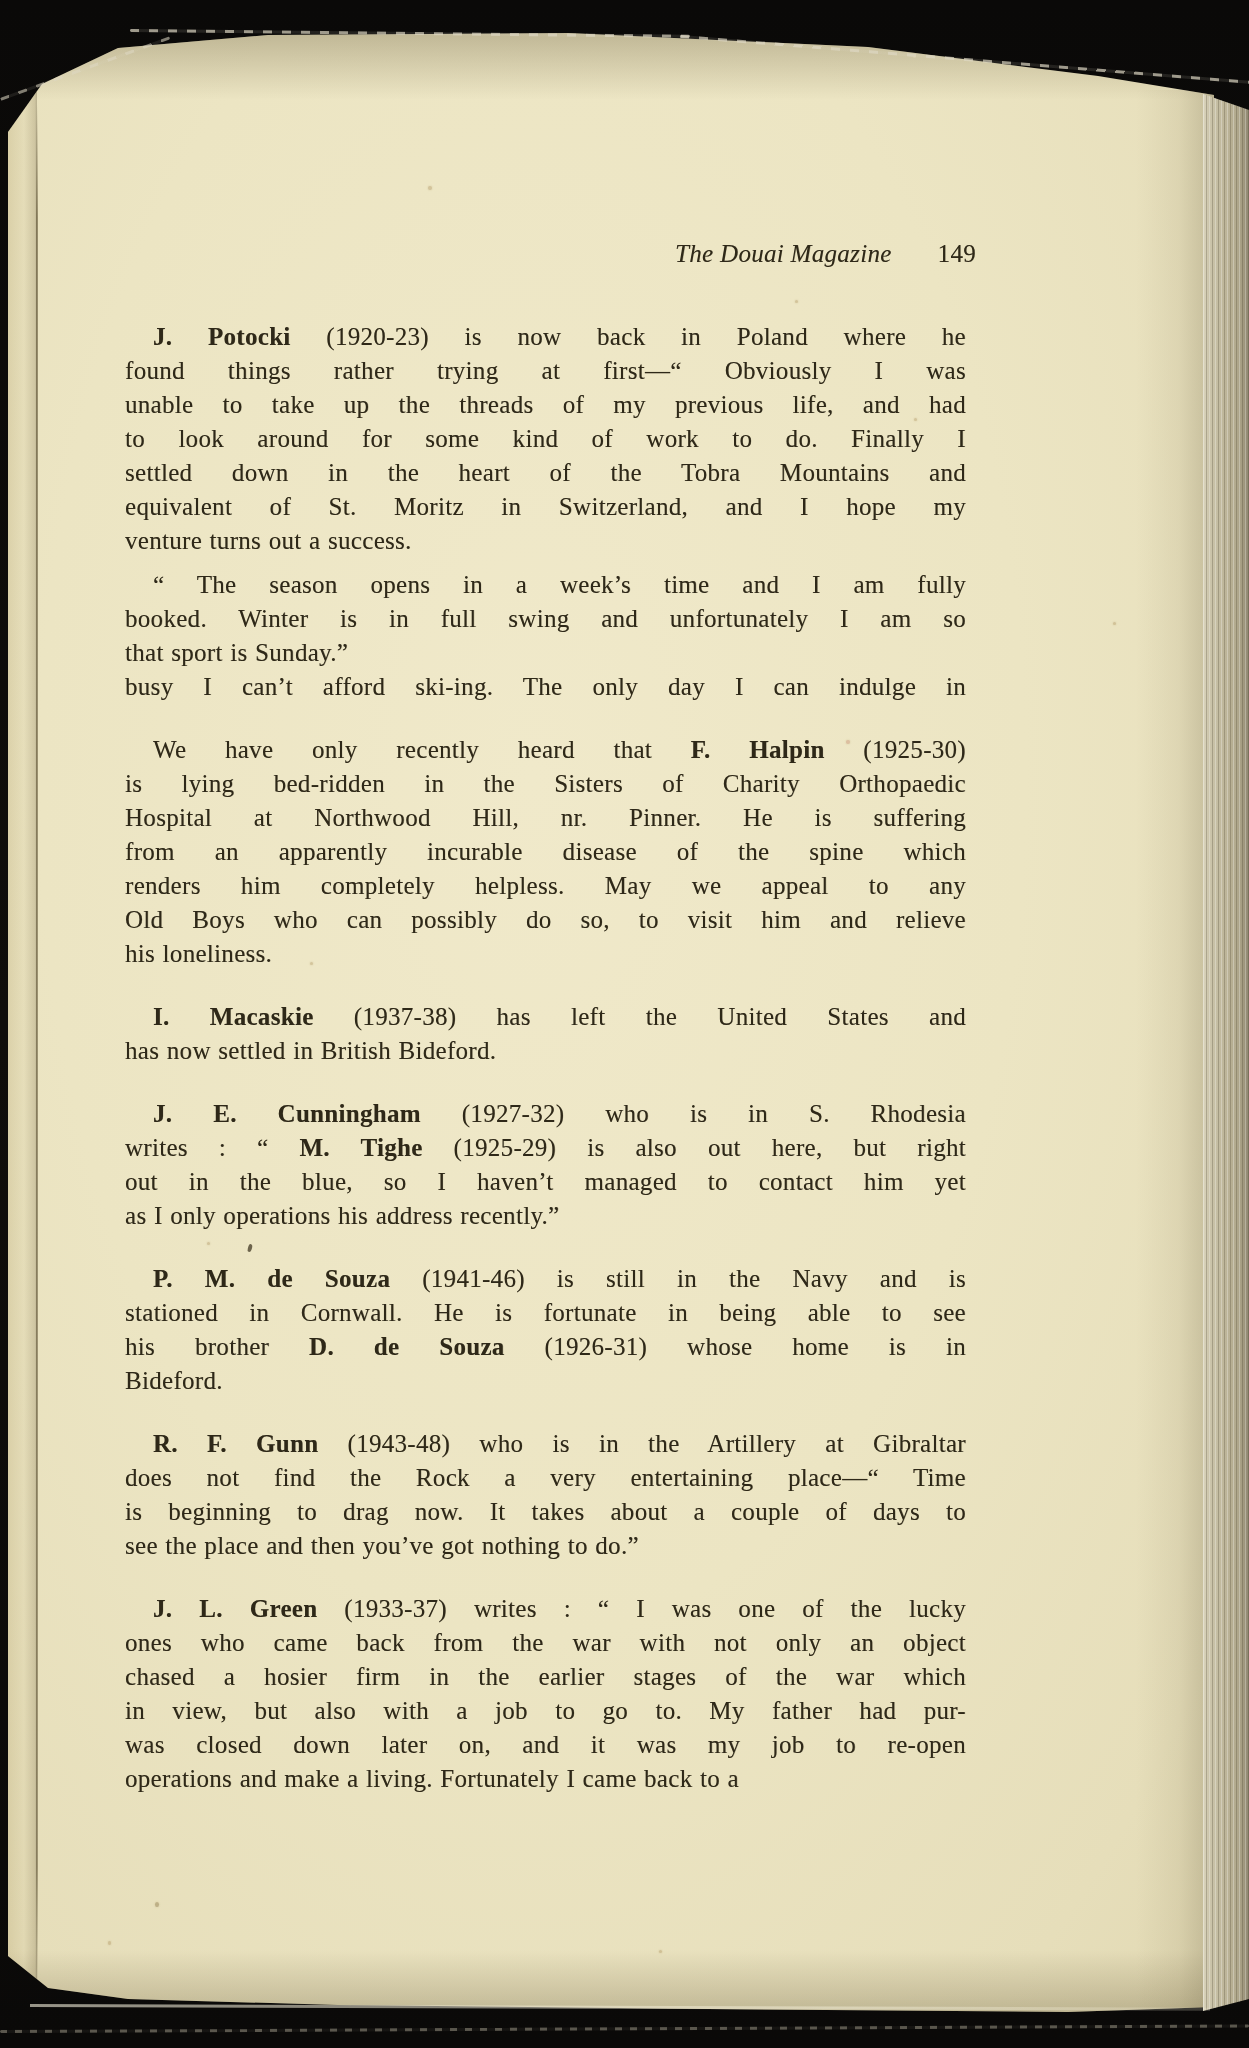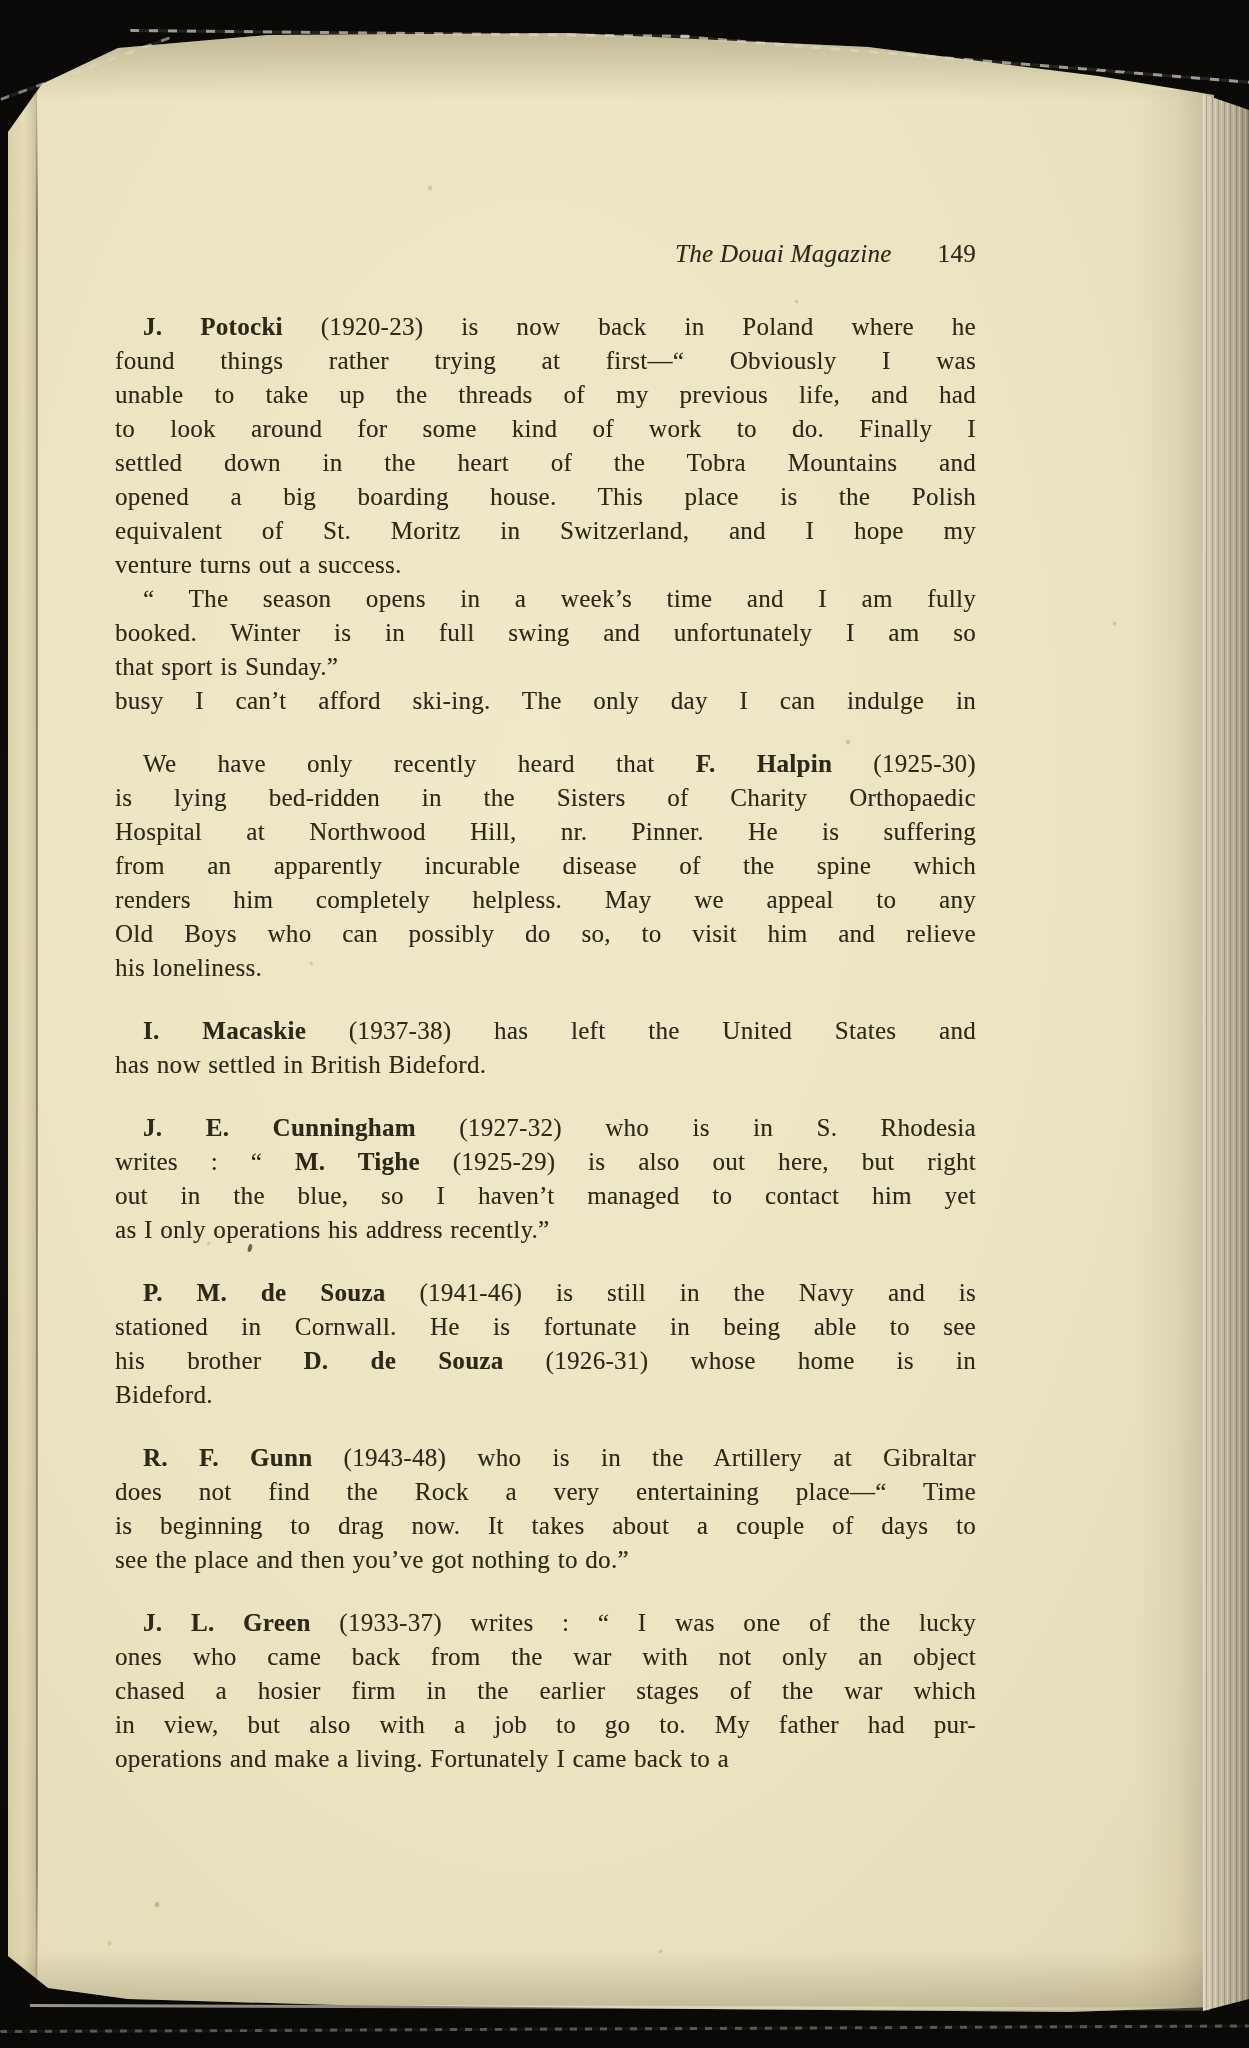--- a/index.html
+++ b/index.html
@@ -31,21 +31,21 @@
   .artifact{position:absolute;left:240px;top:1244px;width:4px;height:8px;background:rgba(66,56,36,.75);
         border-radius:45% 55% 60% 40%;transform:rotate(14deg);}
   
   .text-column{position:absolute;left:107px;top:0;width:861px;height:100%;color:#2e2818;
         text-shadow:0.3px 0.3px 0.4px rgba(46,40,24,.35);}
   .running-header{position:absolute;top:237px;left:0;width:100%;height:34px;line-height:34px;
         text-align:right;font-size:25px;letter-spacing:.3px;}
   .hdr-title{font-style:italic;}
   .hdr-num{margin-left:46px;}
   .content{position:absolute;top:310px;left:0;width:100%;font-size:25px;letter-spacing:.3px;word-spacing:1px;}
-  .paragraph{margin:0;}
+  .paragraph{margin:10px;}
   .paragraph.spaced{margin-top:29px;}
   .line{height:34px;line-height:34px;text-align:justify;text-align-last:justify;-moz-text-align-last:justify;white-space:nowrap_off;}
   .line.last{text-align-last:left;-moz-text-align-last:left;}
   .line.first{text-indent:28px;}
   .seg.bold{font-weight:bold;}
   
   .fore-edge{position:absolute;left:1203px;top:94px;width:46px;height:1917px;
         clip-path:polygon(0 0,100% 16px,100% calc(100% - 12px),0 100%);
         background:
           repeating-linear-gradient(90deg,rgba(255,255,255,.28) 0 1px,rgba(255,255,255,0) 1px 3px,rgba(58,50,30,.25) 3px 4px,rgba(58,50,30,0) 4px 6px),
@@ -92,21 +92,20 @@
       <div class="running-header">
         <span class="hdr-title">The Douai Magazine</span><span class="hdr-num">149</span>
       </div>
       <div class="content">
           <div class="paragraph">
             <div class="line first"><span class="seg bold">J. Potocki </span><span class="seg">(1920-23) is now back in Poland where he</span></div>
             <div class="line"><span class="seg">found things rather trying at first—“ Obviously I was</span></div>
             <div class="line"><span class="seg">unable to take up the threads of my previous life, and had</span></div>
             <div class="line"><span class="seg">to look around for some kind of work to do. Finally I</span></div>
             <div class="line"><span class="seg">settled down in the heart of the Tobra Mountains and</span></div>
-            <div class="line"><span class="seg">opened a big boarding house. This place is the Polish</span></div>
             <div class="line"><span class="seg">equivalent of St. Moritz in Switzerland, and I hope my</span></div>
             <div class="line last"><span class="seg">venture turns out a success.</span></div>
           </div>
           <div class="paragraph">
             <div class="line first"><span class="seg">“ The season opens in a week’s time and I am fully</span></div>
             <div class="line"><span class="seg">booked. Winter is in full swing and unfortunately I am so</span></div>
             <div class="line last"><span class="seg">that sport is Sunday.”</span></div>
             <div class="line"><span class="seg">busy I can’t afford ski-ing. The only day I can indulge in</span></div>
           </div>
           <div class="paragraph spaced">
@@ -138,20 +137,21 @@
             <div class="line first"><span class="seg bold">R. F. Gunn </span><span class="seg">(1943-48) who is in the Artillery at Gibraltar</span></div>
             <div class="line"><span class="seg">does not find the Rock a very entertaining place—“ Time</span></div>
             <div class="line"><span class="seg">is beginning to drag now. It takes about a couple of days to</span></div>
             <div class="line last"><span class="seg">see the place and then you’ve got nothing to do.”</span></div>
           </div>
           <div class="paragraph spaced">
             <div class="line first"><span class="seg bold">J. L. Green </span><span class="seg">(1933-37) writes : “ I was one of the lucky</span></div>
             <div class="line"><span class="seg">ones who came back from the war with not only an object</span></div>
             <div class="line"><span class="seg">chased a hosier firm in the earlier stages of the war which</span></div>
             <div class="line"><span class="seg">in view, but also with a job to go to. My father had pur-</span></div>
+            <div class="line"><span class="seg">was closed down later on, and it was my job to re-open</span></div>
             <div class="line last"><span class="seg">operations and make a living. Fortunately I came back to a</span></div>
           </div>
         </div>
     </div>
   </div>
 
   <div class="fore-edge"></div>
   <div class="hl hl-a"></div>
   <div class="hl hl-b"></div>
   <div class="hl hl-c"></div>

